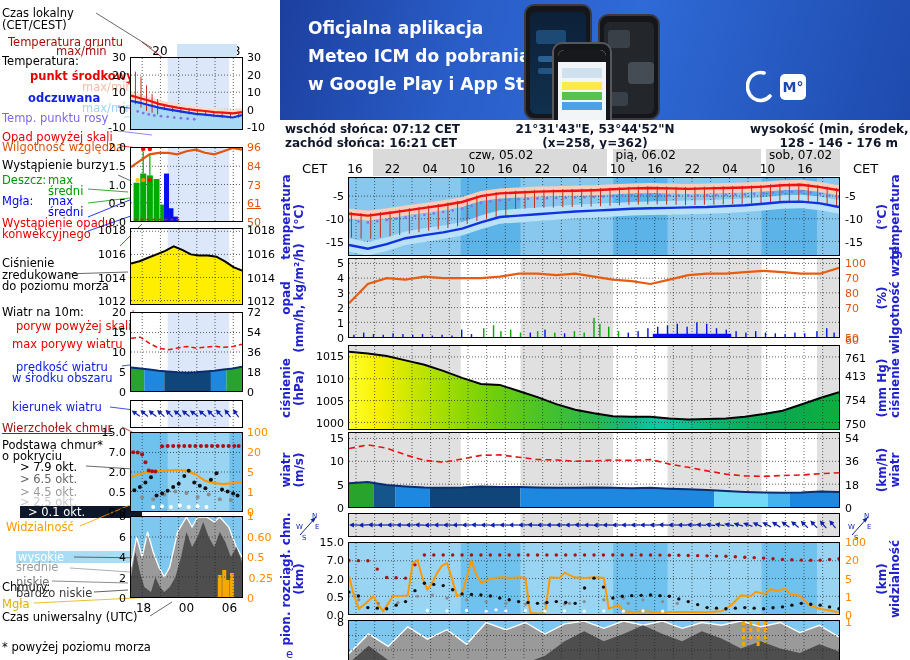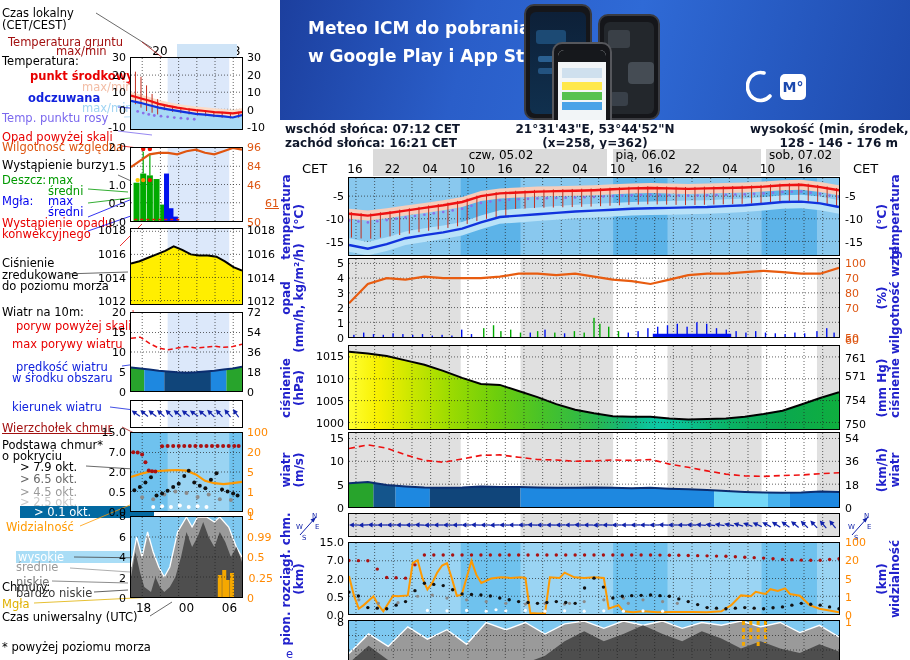--- a/index.html
+++ b/index.html
@@ -60,21 +60,21 @@
     <div class="lg" style="left: 16px; top: 361px; color: rgb(17, 34, 221);">prędkość wiatru</div>
     <div class="lg" style="left: 12px; top: 372px; color: rgb(17, 34, 221);">w środku obszaru</div>
     <div class="lg" style="left: 12px; top: 401px; color: rgb(17, 34, 221);">kierunek wiatru</div>
     <div class="lg" style="left: 2px; top: 422px; color: rgb(162, 16, 16); text-decoration: underline;">Wierzchołek chmur</div>
     <div class="lg" style="left: 2px; top: 439px; color: rgb(0, 0, 0);">Podstawa chmur*</div>
     <div class="lg" style="left: 2px; top: 450px; color: rgb(0, 0, 0);">o pokryciu</div>
     <div class="lg" style="left: 20px; top: 461px; color: rgb(0, 0, 0);">&gt; 7.9 okt.</div>
     <div class="lg" style="left: 20px; top: 473px; color: rgb(102, 102, 102);">&gt; 6.5 okt.</div>
     <div class="lg" style="left: 20px; top: 486px; color: rgb(154, 154, 154);">&gt; 4.5 okt.</div>
     <div class="lg" style="left: 20px; top: 496px; color: rgb(200, 200, 200);">&gt; 2.5 okt.</div>
-    <div class="lg" style="left: 20px; top: 506px; color: rgb(255, 255, 255); background: #0369a1; padding: 0px 14px; width: 106px;">&gt; 0.1 okt.</div>
+    <div class="lg" style="left: 20px; top: 506px; color: rgb(255, 255, 255); background: #0f172a; padding: 0px 8px; width: 106px;">&gt; 0.1 okt.</div>
     <div class="lg" style="left: 6px; top: 521px; color: rgb(255, 153, 0);">Widzialność</div>
     <div class="lg" style="left: 2px; top: 539px; color: rgb(0, 0, 0); margin-top: 42px;">Chmury:</div>
     <div class="lg" style="left: 16px; top: 551px; color: rgb(255, 255, 255); background: rgb(169, 221, 246); padding: 0px 2px; width: 110px;">wysokie</div>
     <div class="lg" style="left: 16px; top: 561px; color: rgb(153, 153, 153);">średnie</div>
     <div class="lg" style="left: 16px; top: 576px; color: rgb(112, 112, 112);">niskie</div>
     <div class="lg" style="left: 16px; top: 587px; color: rgb(58, 58, 58);">bardzo niskie</div>
     <div class="lg" style="left: 2px; top: 598px; color: rgb(224, 176, 0);">Mgła</div>
     <div class="lg" style="left: 2px; top: 611px; color: rgb(0, 0, 0);">Czas uniwersalny (UTC)</div>
     <div class="lg" style="left: 2px; top: 641px; color: rgb(0, 0, 0);">* powyżej poziomu morza</div>
     <div class="lg" style="left: 286px; top: 648px; color: rgb(34, 34, 204);">e</div>
@@ -112,20 +112,21 @@
     <line x1="70" y1="568" x2="130" y2="572" stroke="#999999" stroke-width="0.8"></line>
     <line x1="52" y1="581" x2="128" y2="583" stroke="#707070" stroke-width="0.8"></line>
     <line x1="94" y1="592" x2="128" y2="590" stroke="#3a3a3a" stroke-width="0.8"></line>
     <line x1="34" y1="603" x2="216" y2="594" stroke="#e0b000" stroke-width="0.8"></line>
     <line x1="150" y1="616" x2="172" y2="602" stroke="#444" stroke-width="0.8"></line>
   </svg>
 <div id="m1-axis-band" style="position:absolute;left:177px;top:44px;width:60px;height:13px;background:#cfe4f7;"></div>
 
 <div id="banner">
   <div class="btxt">
+    <div>Oficjalna aplikacja</div>
     <div><span style="font-weight:bold">Meteo ICM</span><span> do pobrania</span></div>
     <div>w Google Play i App Store</div>
   </div>
   <div class="phone" style="left:244px;top:4px;width:64px;height:112px;">
     <div class="screen" style="background:linear-gradient(#0d2038,#10304e);">
       <div style="position:absolute;left:6px;top:18px;width:30px;height:14px;background:#1c4a74;border-radius:3px;"></div>
       <div style="position:absolute;left:8px;top:44px;right:8px;height:6px;background:#2a5f90;border-radius:2px;"></div>
       <div style="position:absolute;left:8px;top:56px;right:8px;height:6px;background:#235380;border-radius:2px;"></div>
     </div>
   </div>
@@ -513,21 +514,21 @@
         <line x1="0" y1="54.60526315789474" x2="490" y2="54.60526315789474" stroke="#222" stroke-width="0.7" stroke-dasharray="1 2"></line>
         <line x1="0" y1="32.76315789473684" x2="490" y2="32.76315789473684" stroke="#222" stroke-width="0.7" stroke-dasharray="1 2"></line>
         <line x1="0" y1="10.921052631578945" x2="490" y2="10.921052631578945" stroke="#222" stroke-width="0.7" stroke-dasharray="1 2"></line>
       </svg>
     </div>
     <div class="tick" style="left: 306px; width: 38px; text-align: right; top: 351.22px; color: rgb(0, 0, 0);">1015</div>
     <div class="tick" style="left: 306px; width: 38px; text-align: right; top: 373.575px; color: rgb(0, 0, 0);">1010</div>
     <div class="tick" style="left: 306px; width: 38px; text-align: right; top: 395.93px; color: rgb(0, 0, 0);">1005</div>
     <div class="tick" style="left: 306px; width: 38px; text-align: right; top: 418.285px; color: rgb(0, 0, 0);">1000</div>
     <div class="tick" style="left: 845px; width: 36px; text-align: left; top: 353.175px; color: rgb(0, 0, 0);">761</div>
-    <div class="tick" style="left: 845px; width: 36px; text-align: left; top: 371.11px; color: rgb(0, 0, 0);">571</div>
+    <div class="tick" style="left: 845px; width: 36px; text-align: left; top: 371.11px; color: rgb(0, 0, 0);">413</div>
     <div class="tick" style="left: 845px; width: 36px; text-align: left; top: 394.995px; color: rgb(0, 0, 0);">754</div>
     <div class="tick" style="left: 845px; width: 36px; text-align: left; top: 418.71px; color: rgb(0, 0, 0);">750</div>
     <div class="rot" style="width: 220px; left: 183px; top: 374.5px;">
       <div>ciśnienie</div>
       <div>(hPa)</div>
     </div>
     <div class="rot" style="width: 220px; left: 779px; top: 374.5px;">
       <div>(mm Hg)</div>
       <div>ciśnienie</div>
     </div>
@@ -1181,22 +1182,22 @@
         <polyline points="0.0,19.0 9.3,12.7 18.5,6.3 27.8,4.8 37.0,4.8 46.3,6.3 55.5,3.2 64.8,1.6 74.0,4.8 83.3,6.3 92.5,3.2 101.8,0.0 111.0,1.6" fill="none" stroke="#e05510" stroke-width="2.2"></polyline>
       </svg>
     </div>
     <div class="tick" style="left: 96px; width: 30px; text-align: right; top: 142px; color: rgb(0, 0, 0);">2.0</div>
     <div class="tick" style="left: 96px; width: 30px; text-align: right; top: 160.75px; color: rgb(0, 0, 0);">1.5</div>
     <div class="tick" style="left: 96px; width: 30px; text-align: right; top: 179.5px; color: rgb(0, 0, 0);">1.0</div>
     <div class="tick" style="left: 96px; width: 30px; text-align: right; top: 198.25px; color: rgb(0, 0, 0);">0.5</div>
     <div class="tick" style="left: 96px; width: 30px; text-align: right; top: 217px; color: rgb(0, 0, 0);">0.0</div>
     <div class="tick" style="left: 247px; width: 32px; text-align: left; top: 142px; color: rgb(221, 85, 17);">96</div>
     <div class="tick" style="left: 247px; width: 32px; text-align: left; top: 160.75px; color: rgb(221, 85, 17);">84</div>
-    <div class="tick" style="left: 247px; width: 32px; text-align: left; top: 179.5px; color: rgb(221, 85, 17);">46</div>
-    <div class="tick" style="left: 247px; width: 32px; text-align: right; top: 198.25px; color: rgb(221, 85, 17); text-decoration: underline;">61</div>
+    <div class="tick" style="left: 247px; width: 32px; text-align: left; top: 179.5px; color: rgb(221, 85, 17);">73</div>
+    <div class="tick" style="left: 247px; width: 32px; text-align: left; top: 198.25px; color: rgb(221, 85, 17); text-decoration: underline;">61</div>
     <div class="tick" style="left: 247px; width: 32px; text-align: left; top: 217px; color: rgb(221, 85, 17);">50</div>
     <div class="panel" style="left: 130px; top: 228px; width: 111px; height: 75px;">
       <svg width="111" height="75" viewBox="0 0 111 75">
         <rect x="0" y="0" width="111" height="75" fill="#ffffff"></rect>
         <rect x="36.63" y="0" width="61.60499999999999" height="75" fill="rgba(140,180,240,0.3)"></rect>
         <polygon points="0.0,34.6 8.5,32.3 17.1,28.8 25.6,25.4 34.2,21.9 42.7,17.3 51.2,20.8 59.8,25.4 68.3,26.5 76.8,26.5 85.4,27.7 93.9,32.3 102.5,38.1 111.0,41.5 111,75 0,75" fill="#ffee00"></polygon>
         <polyline points="0.0,34.6 8.5,32.3 17.1,28.8 25.6,25.4 34.2,21.9 42.7,17.3 51.2,20.8 59.8,25.4 68.3,26.5 76.8,26.5 85.4,27.7 93.9,32.3 102.5,38.1 111.0,41.5" fill="none" stroke="#000000" stroke-width="2"></polyline>
         <line x1="11.211" y1="0" x2="11.211" y2="75" stroke="#222" stroke-width="0.7" stroke-dasharray="1 2"></line>
         <line x1="29.415000000000003" y1="0" x2="29.415000000000003" y2="75" stroke="#222" stroke-width="0.7" stroke-dasharray="1 2"></line>
         <line x1="47.61900000000001" y1="0" x2="47.61900000000001" y2="75" stroke="#222" stroke-width="0.7" stroke-dasharray="1 2"></line>
@@ -1417,17 +1418,17 @@
         <line x1="0" y1="40" x2="111" y2="40" stroke="#222" stroke-width="0.7" stroke-dasharray="1 2"></line>
         <line x1="0" y1="20" x2="111" y2="20" stroke="#222" stroke-width="0.7" stroke-dasharray="1 2"></line>
       </svg>
     </div>
     <div class="tick" style="left: 96px; width: 30px; text-align: right; top: 511px; color: rgb(0, 0, 0);">8</div>
     <div class="tick" style="left: 96px; width: 30px; text-align: right; top: 531.5px; color: rgb(0, 0, 0);">6</div>
     <div class="tick" style="left: 96px; width: 30px; text-align: right; top: 552px; color: rgb(0, 0, 0);">4</div>
     <div class="tick" style="left: 96px; width: 30px; text-align: right; top: 572.5px; color: rgb(0, 0, 0);">2</div>
     <div class="tick" style="left: 96px; width: 30px; text-align: right; top: 593px; color: rgb(0, 0, 0);">0</div>
     <div class="tick" style="left: 247px; width: 32px; text-align: left; top: 511px; color: rgb(255, 136, 0);">1</div>
-    <div class="tick" style="left: 247px; width: 32px; text-align: left; top: 531.5px; color: rgb(255, 136, 0);">0.99</div>
+    <div class="tick" style="left: 247px; width: 32px; text-align: left; top: 531.5px; color: rgb(255, 136, 0);">0.60</div>
     <div class="tick" style="left: 247px; width: 32px; text-align: left; top: 552px; color: rgb(255, 136, 0);">0.5</div>
     <div class="tick" style="left: 241px; width: 32px; text-align: right; top: 572.5px; color: rgb(255, 136, 0);">0.25</div>
     <div class="tick" style="left: 247px; width: 32px; text-align: left; top: 593px; color: rgb(255, 136, 0);">0</div>
   </div>
 
 </body></html>

